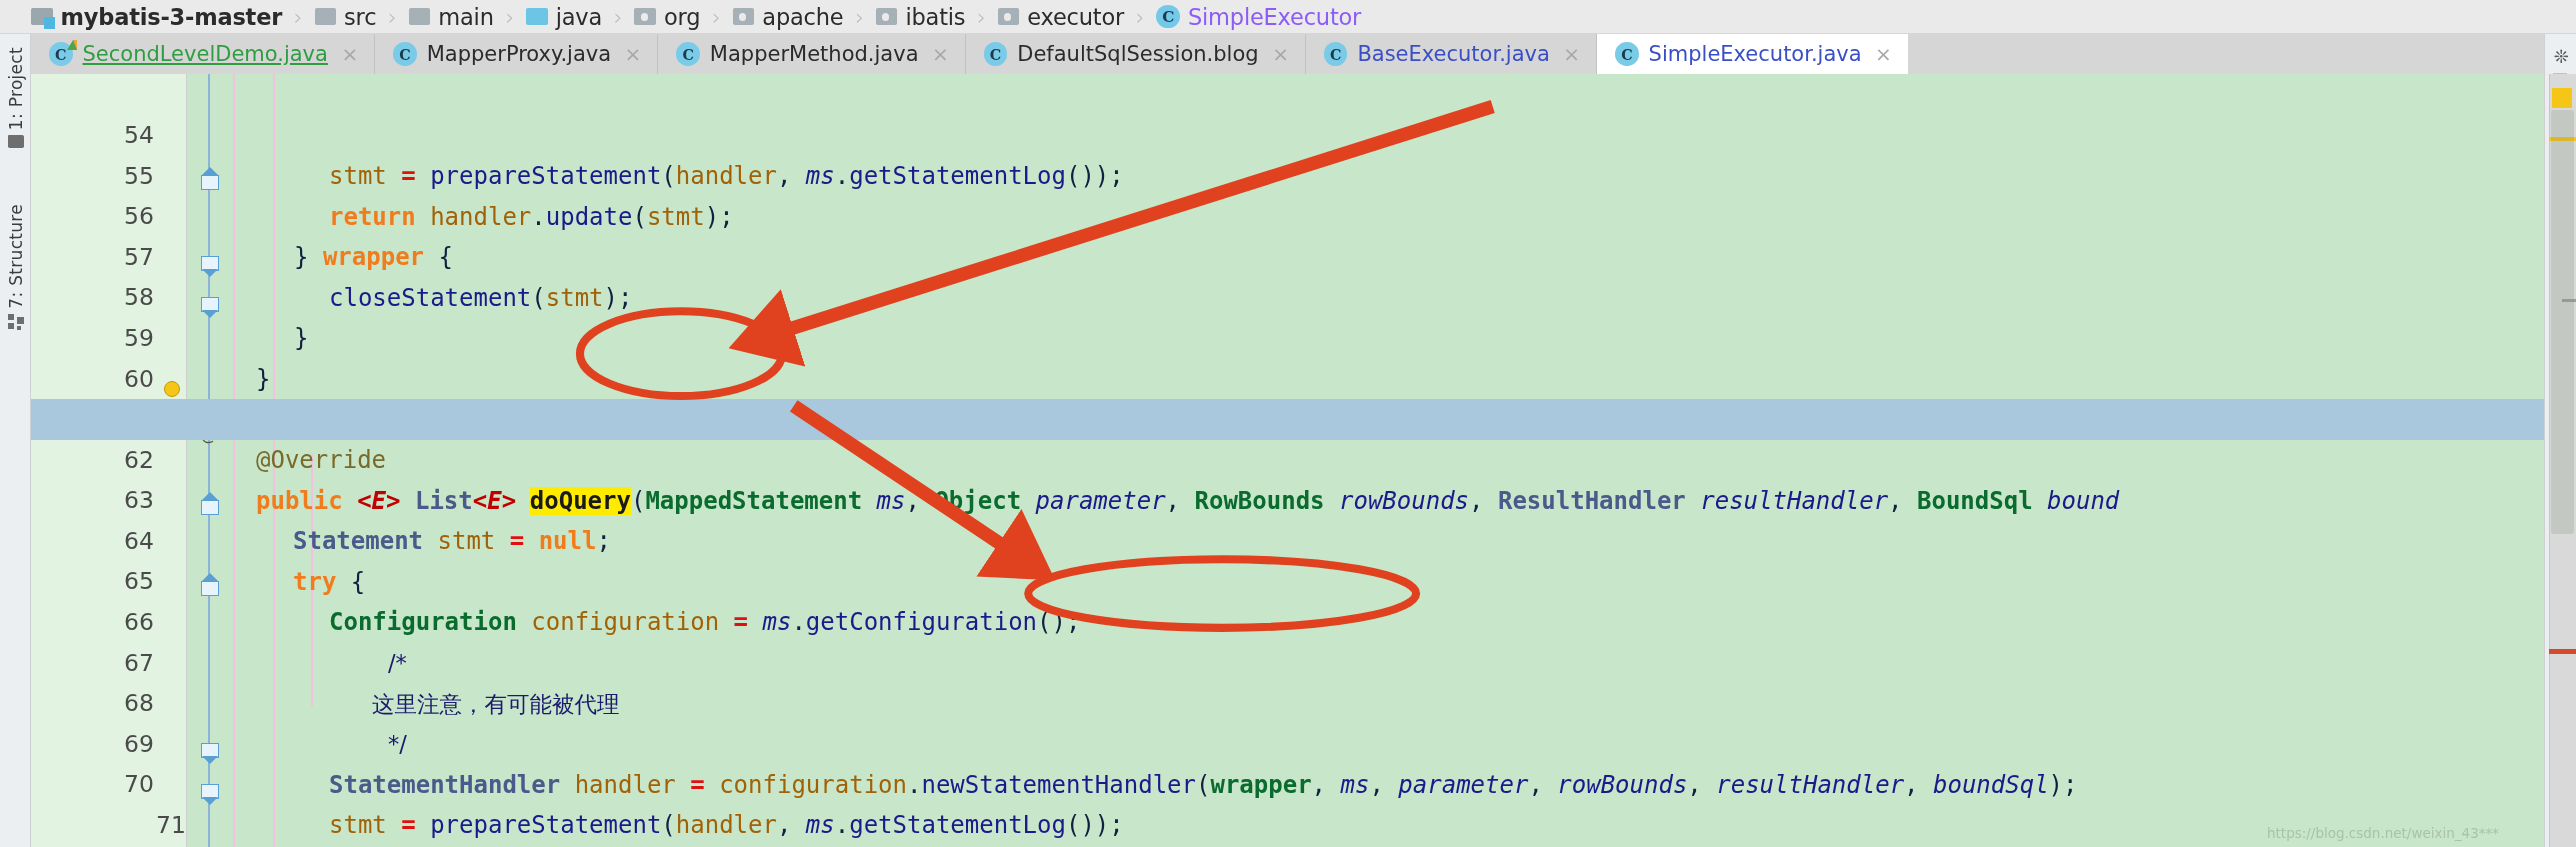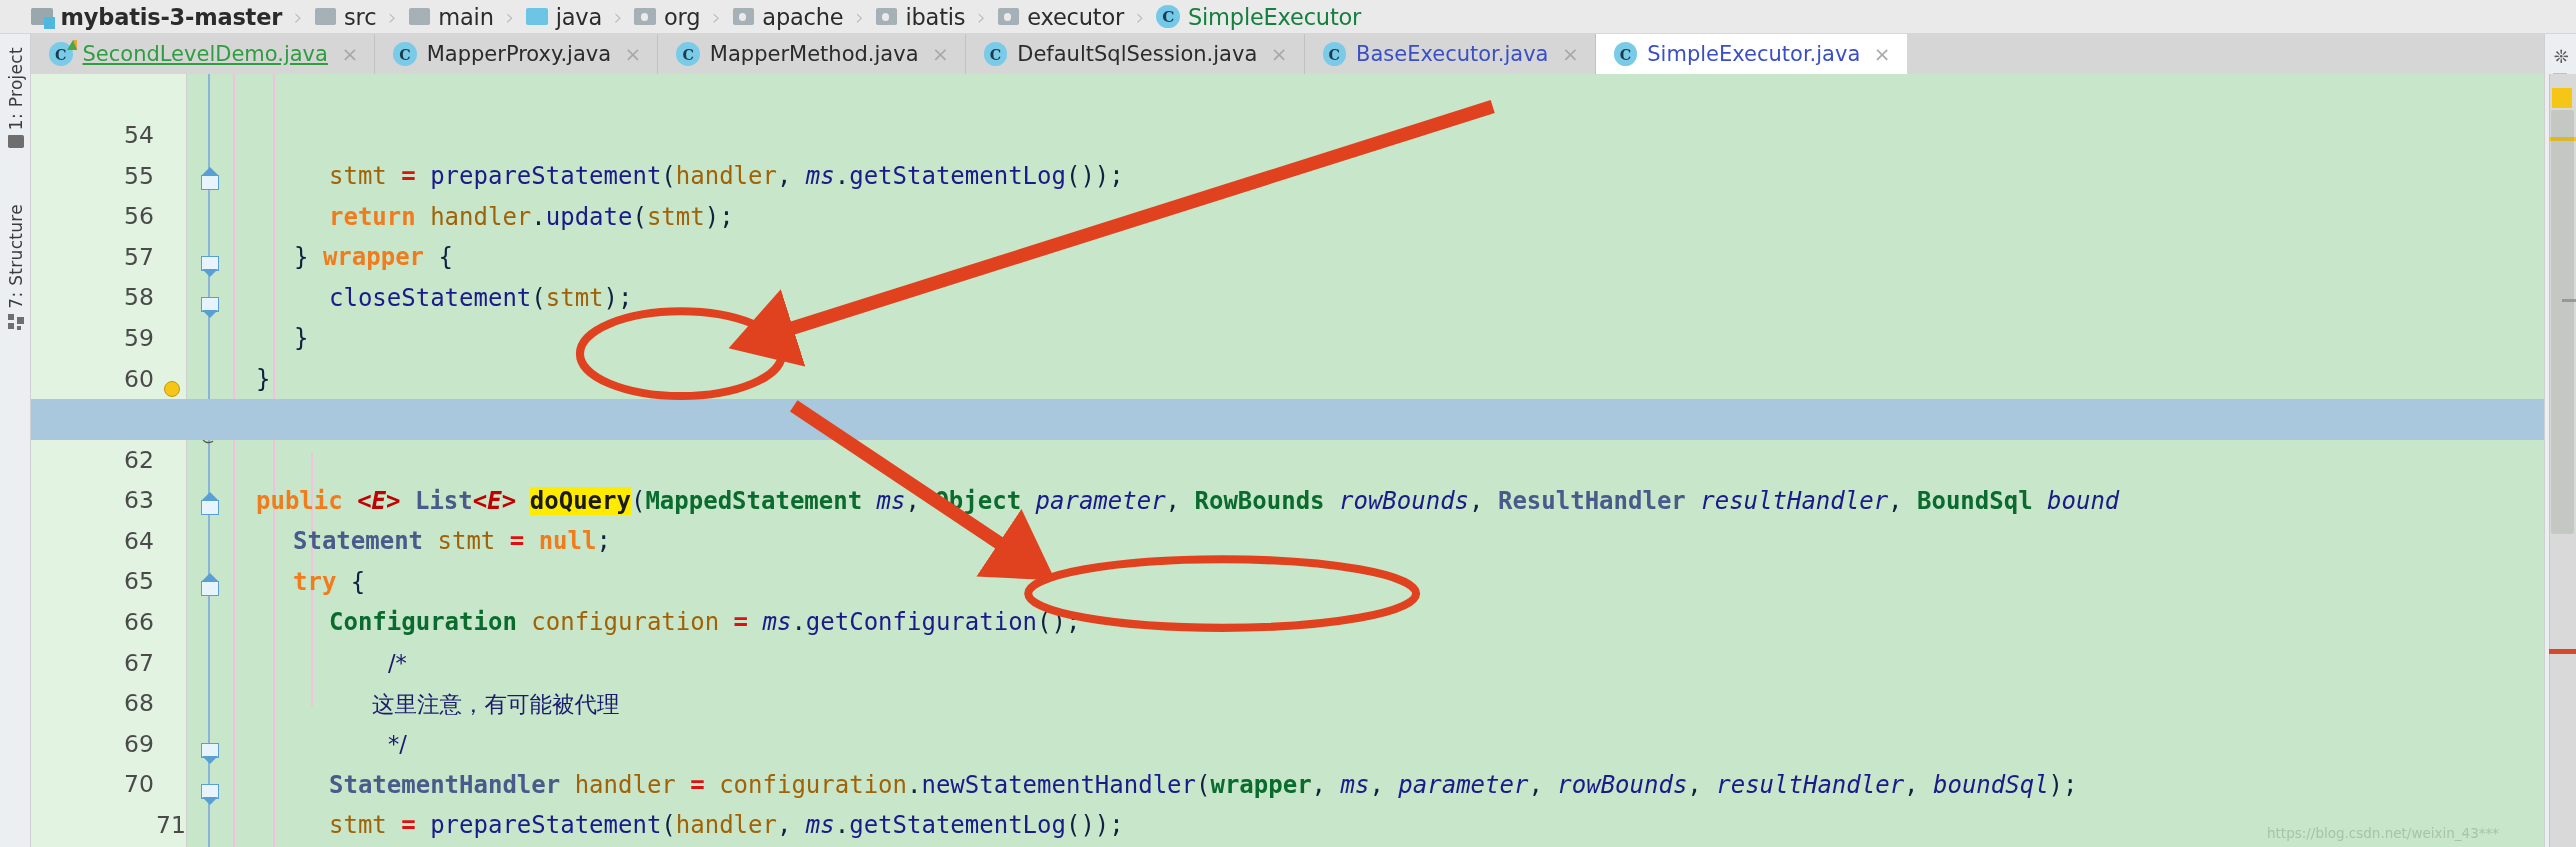--- a/index.html
+++ b/index.html
@@ -28,21 +28,21 @@
   .ico-pkg::after{content:"";position:absolute;left:6.3px;top:5.4px;width:7.2px;height:7.2px;border-radius:50%;background:#eaeaea;}
   .crumb-txt { font-size: 22.5px; color: #2b2b2b; letter-spacing: -0.2px; }
   .crumb-txt.bold { font-weight: bold; }
   .crumb-sep { color: #b6b6b6; font-size: 22.5px; margin: 0 11.7px; font-weight: 300; }
   .ico-class {
     width: 23.5px; height: 23.5px; border-radius: 50%; background: #75c9e8;
     color: #1b3a4b; font-size: 15.3px; font-weight: bold;
     display: flex; align-items: center; justify-content: center;
     margin-right: 8px; flex: none; font-family: "DejaVu Serif", serif;
   }
-  .crumb-txt.link { color: #15803d; }
+  .crumb-txt.link { color: #8b5cf6; }
 
   
   .rail-left {
     position: absolute; left: 0; top: 34px; width: 31px; height: 814px;
     background: #eceff1; border-right: 0.9px solid #d0d0d0;
   }
   .rail-item { position: absolute; left: 0; width: 31px; display: flex; flex-direction: column; align-items: center; }
   .rail-label {
     writing-mode: vertical-rl; transform: rotate(180deg);
     font-size: 17px; color: #3c3c3c; white-space: nowrap; letter-spacing: 0.3px;
@@ -290,21 +290,21 @@
       <span class="tab-title">MapperProxy.java</span>
       <span class="tab-close">×</span>
     </div>
     <div class="tab">
       <span class="tab-ico">C</span>
       <span class="tab-title">MapperMethod.java</span>
       <span class="tab-close">×</span>
     </div>
     <div class="tab">
       <span class="tab-ico">C</span>
-      <span class="tab-title">DefaultSqlSession.java</span>
+      <span class="tab-title">DefaultSqlSession.blog</span>
       <span class="tab-close">×</span>
     </div>
     <div class="tab">
       <span class="tab-ico">C</span>
       <span class="tab-title blue">BaseExecutor.java</span>
       <span class="tab-close">×</span>
     </div>
     <div class="tab active">
       <span class="tab-ico">C</span>
       <span class="tab-title blue">SimpleExecutor.java</span>
@@ -362,20 +362,24 @@
       <div class="ln" style="top:203px;">
         <span class="num">59</span>
         <span class="code" style="left:225px;"><span class="pun">}</span></span>
       </div>
 
       <div class="ln" style="top:244px;">
         <span class="num">60</span>
         <span class="code"></span>
       </div>
 
+      <div class="ln" style="top:284px;">
+        <span class="num">61</span>
+        <span class="code" style="left:225px;color:#6a5a2a;"><span style="color:#7a6a2a;">@Override</span></span>
+      </div>
 
       <div class="ln cur" style="top:325px;">
         <span class="num">62</span>
         <span class="code" style="left:225px;"><span class="kw">public</span> <span class="gen">&lt;E&gt;</span> <span class="typ2">List</span><span class="gen">&lt;E&gt;</span> <span class="caret"></span><span class="hl">doQuery</span><span class="pun">(</span><span class="typ">MappedStatement</span> <span class="par">ms</span><span class="pun">,</span> <span class="typ">Object</span> <span class="par">parameter</span><span class="pun">,</span> <span class="typ">RowBounds</span> <span class="par">rowBounds</span><span class="pun">,</span> <span class="typ2">ResultHandler</span> <span class="par">resultHandler</span><span class="pun">,</span> <span class="typ">BoundSql</span> <span class="par">bound</span></span>
       </div>
 
       <div class="ln" style="top:365px;">
         <span class="num">63</span>
         <span class="code" style="left:262px;"><span class="typ2">Statement</span> <span class="id">stmt</span> <span class="op">=</span> <span class="kw">null</span><span class="pun">;</span></span>
       </div>

